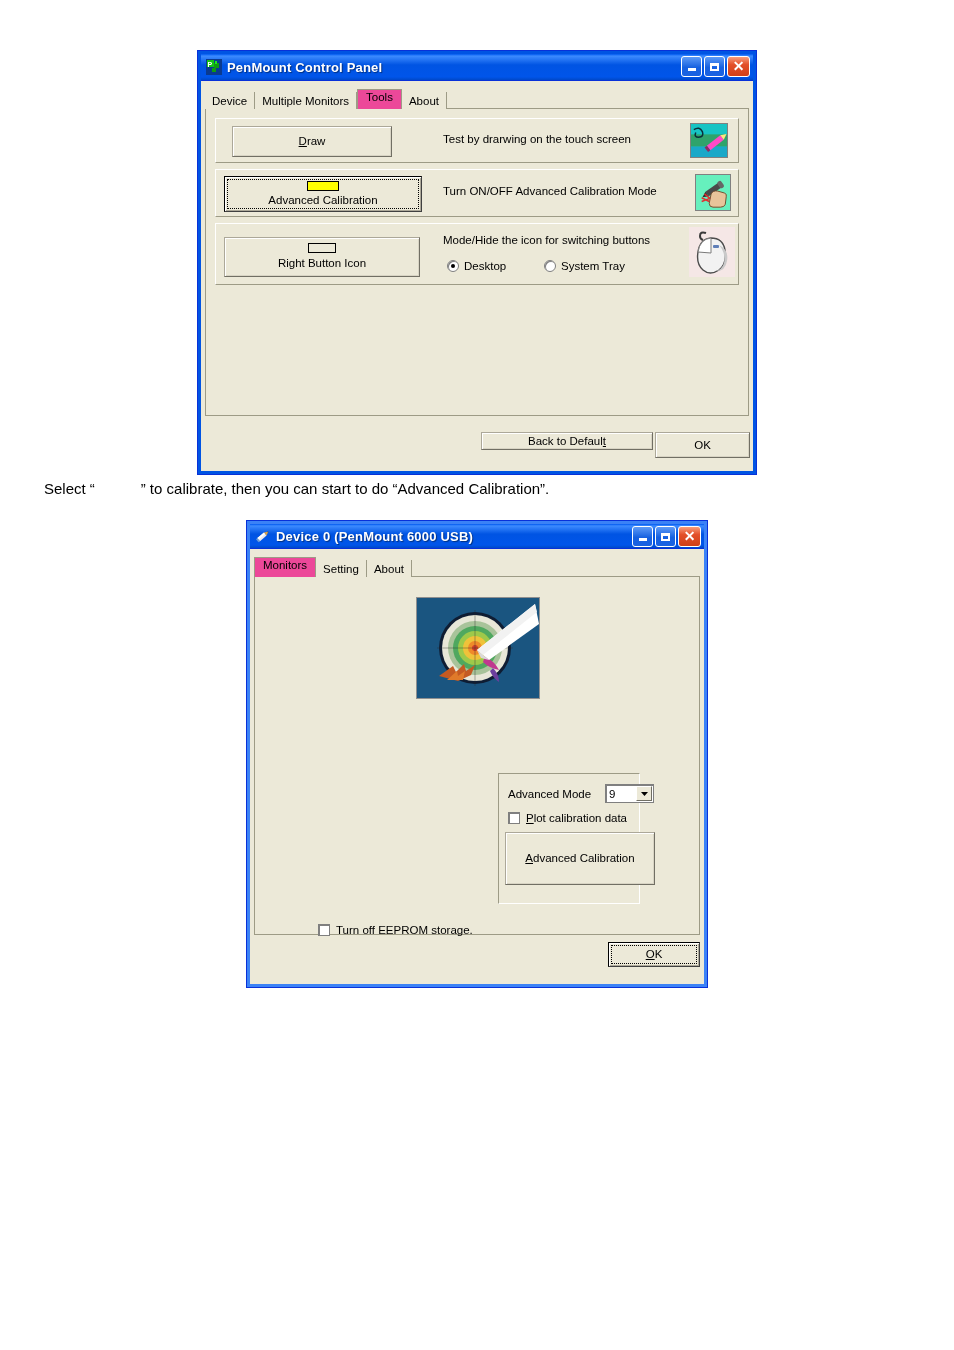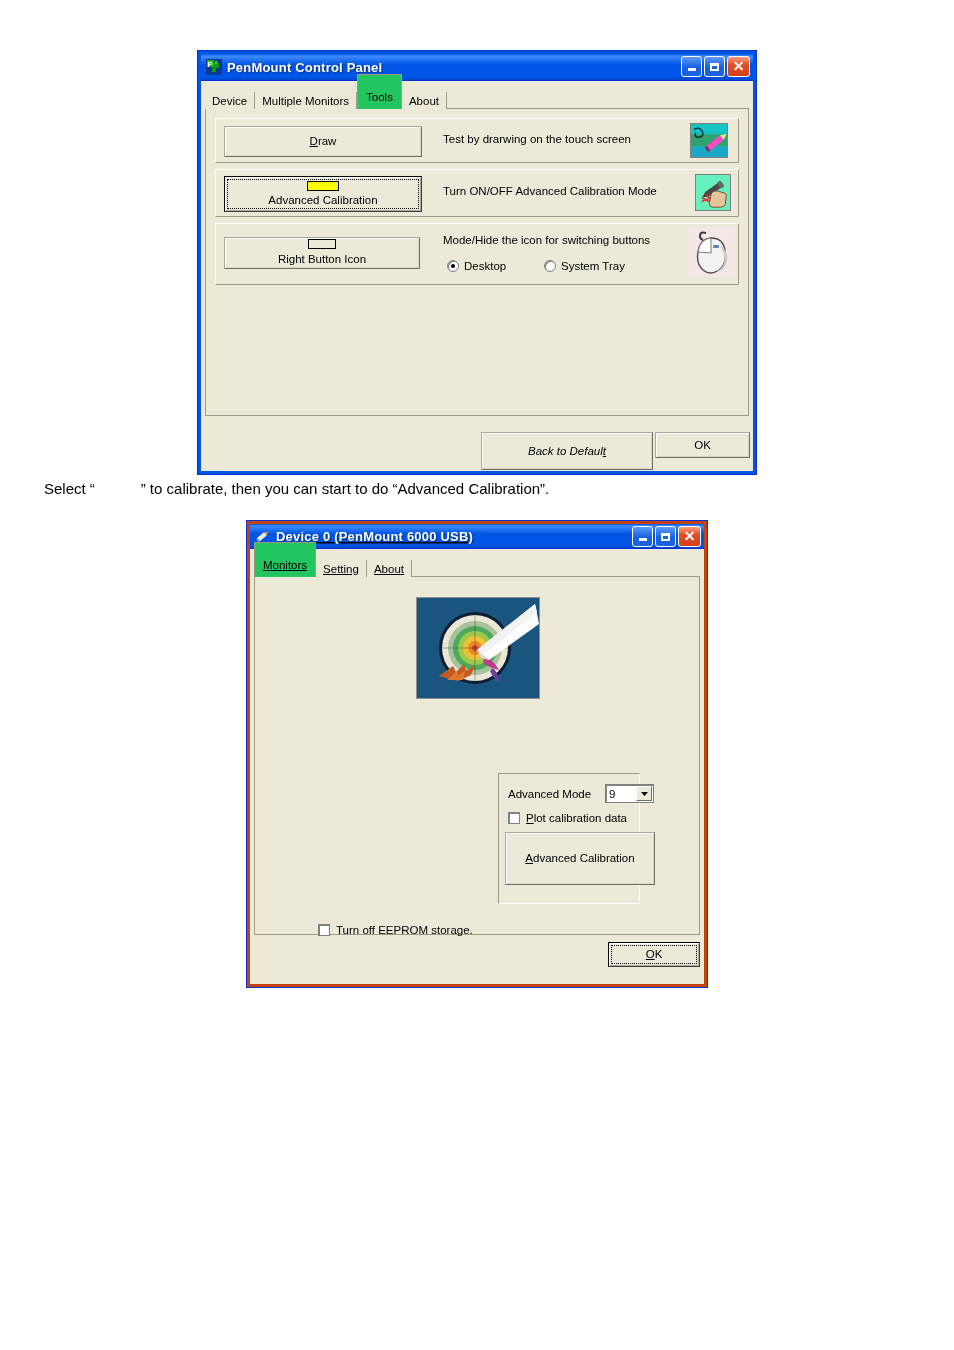--- a/index.html
+++ b/index.html
@@ -96,23 +96,23 @@
     background: #ece9d8;
     border-right: 1px solid #9d9b86;
     line-height: 15px;
     white-space: nowrap;
     position: relative;
     top: 2px;
   }
   .tab.active {
     border: 1px solid #9d9b86;
     border-bottom: none;
-    background: #22c55e;
+    background: #ec4899;
     top: 0;
-    padding: 15px 8px 4px 8px;
+    padding: 0 8px 4px 8px;
     z-index: 2;
   }
   .tab-rest {
     flex: 1;
     border-bottom: 1px solid #9d9b86;
     height: 1px;
   }
   .tabpage {
     margin: 0 4px 4px 4px;
     border: 1px solid #9d9b86;
@@ -245,21 +245,21 @@
       <span class="tab">Device</span>
       <span class="tab">Multiple Monitors</span>
       <span class="tab active">Tools</span>
       <span class="tab">About</span>
       <span class="tab-rest"></span>
     </div>
 
     <div class="tabpage" style="height:307px; margin-top:0;">
 
       <div class="panel" style="position:absolute; left:9px; top:9px; width:524px; height:45px;">
-        <div class="btn plain" style="position:absolute; left:8px; top:7px; width:198px; height:31px;">
+        <div class="btn plain" style="position:absolute; left:16px; top:7px; width:160px; height:31px;">
           <span><u>D</u>raw</span>
         </div>
         <div class="label" style="position:absolute; left:227px; top:14px;">Test by drarwing on the  touch screen</div>
         <div class="icon-tile" style="position:absolute; left:474px; top:4px; width:38px; height:35px;">
           <svg width="100%" height="100%" viewBox="0 0 38 35" preserveAspectRatio="none">
             <rect width="38" height="35" fill="#17c4c4"></rect>
             <rect y="11" width="38" height="13" fill="#2fa36b"></rect>
             <rect y="24" width="38" height="11" fill="#1aa8c8"></rect>
             <path d="M3 6 q6 -4 9 2 q2 6 -4 6 q-5 0 -3 -5" fill="none" stroke="#0b2f3a" stroke-width="1.6"></path>
             <g transform="rotate(-38 28 18)">
@@ -286,21 +286,21 @@
               <polygon points="12,12 6,15 12,18" fill="#2d2d2d"></polygon>
               <rect x="27" y="11" width="5" height="8" rx="2" fill="#666"></rect>
             </g>
             <path d="M16 20 q2 -4 7 -3 l7 2 q3 1 2 4 l-1 8 q-1 3 -5 3 l-8 0 q-4 0 -4 -4 z" fill="#e8c49a" stroke="#6b4a2a" stroke-width="1"></path>
             <path d="M6 24 l8 4 M6 28 l8 -3 M9 20 l6 5" stroke="#e03030" stroke-width="1.6" fill="none"></path>
           </svg>
         </div>
       </div>
 
       <div class="panel" style="position:absolute; left:9px; top:114px; width:524px; height:62px;">
-        <div class="btn plain" style="position:absolute; left:8px; top:13px; width:196px; height:32px; flex-direction:column; justify-content:center;">
+        <div class="btn plain" style="position:absolute; left:8px; top:13px; width:196px; height:40px; flex-direction:column; justify-content:center;">
           <span style="width:26px; height:8px; background:#ece9d8; border:1px solid #000; margin-bottom:3px;"></span>
           <span>Right Button Icon</span>
         </div>
         <div class="label" style="position:absolute; left:227px; top:10px;">Mode/Hide the icon for switching buttons</div>
 
         <div class="radio-row" style="position:absolute; left:231px; top:36px;">
           <span class="radio">
               <span class="dot"></span>
             </span>
           <span>Desktop</span>
@@ -317,34 +317,34 @@
             <path d="M22 11 q12 0 14 12 q2 14 -6 20 q-9 6 -16 0 q-7 -6 -5 -18 q2 -13 13 -14 z" fill="#f2f2f2" stroke="#4c4c4c" stroke-width="1.4"></path>
             <path d="M22 11 q-11 1 -13 14 l13 1 z" fill="#ffffff" stroke="#7a7a7a" stroke-width="1"></path>
             <rect x="24" y="18" width="6" height="3" rx="1" fill="#5f7fb8"></rect>
             <path d="M30 18 q7 8 5 18 q-2 7 -9 8 q10 1 12 -10 q2 -11 -8 -16 z" fill="#c9c9c9"></path>
           </svg>
         </div>
       </div>
     </div>
 
     <div style="position:absolute; left:0; right:0; bottom:0; height:45px;">
-      <div class="btn plain" style="position:absolute; left:280px; top:6px; width:172px; height:38px;font-style:italic;">
+      <div class="btn plain" style="position:absolute; left:280px; top:6px; width:172px; height:18px;">
         <span>Back to Defaul<u>t</u></span>
       </div>
       <div class="btn plain" style="position:absolute; left:454px; top:6px; width:95px; height:26px;">
         <span>OK</span>
       </div>
     </div>
   </div>
 </div>
 
 <div class="doc-text" style="left:44px; top:480px;">Select “           ” to calibrate, then you can start to do “Advanced Calibration”.</div>
 
 <div class="xp-window" style="left:246px; top:520px; width:462px; height:468px;">
-  <div style="position:absolute; inset:0; border:3px solid #c2410c; box-sizing:border-box; background:#ece9d8;text-decoration:underline;">
+  <div style="position:absolute; inset:0; border:3px solid #3b82f6; box-sizing:border-box; background:#ece9d8;">
 
     <div class="titlebar" style="height:25px;">
       <span class="title-icon">
         <svg width="16" height="16" viewBox="0 0 16 16">
           <g transform="rotate(-40 8 8)">
             <rect x="2" y="6" width="9" height="4" fill="#e8e8ee"></rect>
             <rect x="2" y="6" width="9" height="2" fill="#ffffff"></rect>
             <polygon points="11,6 15,8 11,10" fill="#d8a24a"></polygon>
             <polygon points="14,7.2 15,8 14,8.8" fill="#3a3a3a"></polygon>
             <rect x="0.5" y="6" width="2" height="4" fill="#6a9ad6"></rect>

